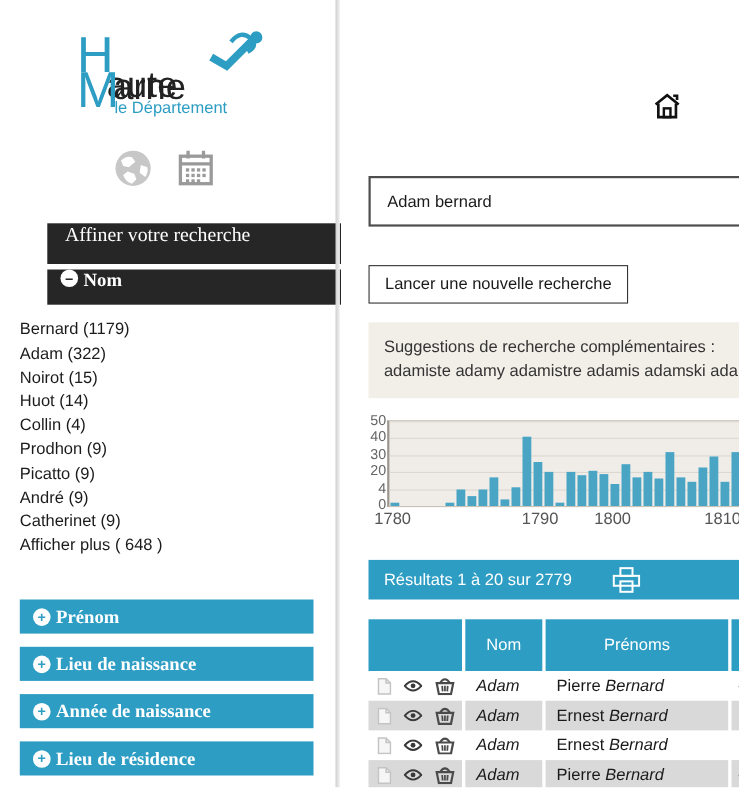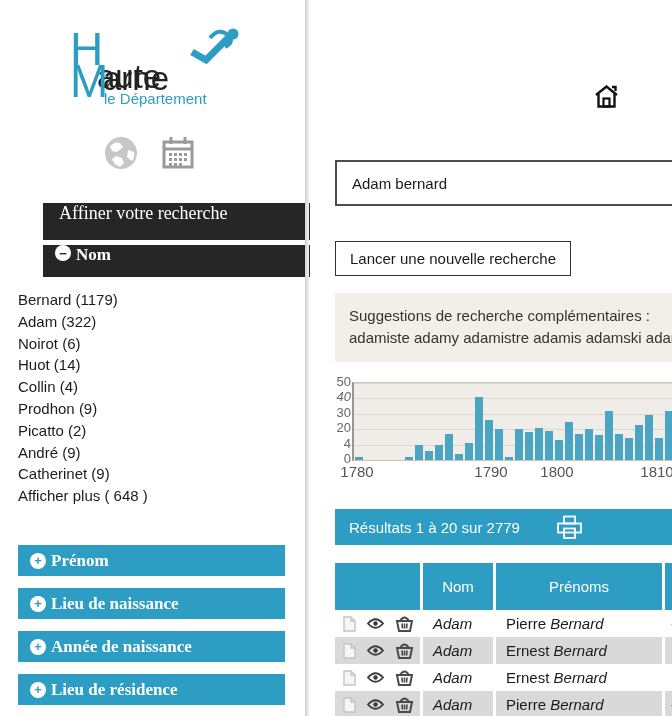--- a/index.html
+++ b/index.html
@@ -131,25 +131,25 @@
     </div>
 
     <div id="nom-head" class="panel-head">
       <span class="toggle-circle">−</span>
       <span>Nom</span>
     </div>
 
     <div id="name-list">
         <div>Bernard (1179)</div>
         <div>Adam (322)</div>
-        <div>Noirot (6)</div>
+        <div>Noirot (15)</div>
         <div>Huot (14)</div>
         <div>Collin (4)</div>
         <div>Prodhon (9)</div>
-        <div>Picatto (2)</div>
+        <div>Picatto (9)</div>
         <div>André (9)</div>
         <div>Catherinet (9)</div>
         <div>Afficher plus ( 648 )</div>
       </div>
 
     <div id="accordions">
         <div class="accordion">
           <span class="toggle-circle">+</span>
           <span>Prénom</span>
         </div>
@@ -220,21 +220,21 @@
           <div class="bar" style="left: 241px; height: 24.64px; background: rgb(74, 165, 197);"></div>
           <div class="bar" style="left: 251px; height: 49.28px; background: rgb(74, 165, 197);"></div>
           <div class="bar" style="left: 261px; height: 26.18px; background: rgb(74, 165, 197);"></div>
           <div class="bar" style="left: 271px; height: 21.56px; background: rgb(74, 165, 197);"></div>
           <div class="bar" style="left: 281px; height: 35.42px; background: rgb(74, 165, 197);"></div>
           <div class="bar" style="left: 291px; height: 44.66px; background: rgb(74, 165, 197);"></div>
           <div class="bar" style="left: 301px; height: 21.56px; background: rgb(74, 165, 197);"></div>
           <div class="bar" style="left: 311px; height: 49.28px; background: rgb(74, 165, 197);"></div>
         </div>
     <span class="ylab" style="left: 0px; top: -2px;">50</span>
-        <span class="ylab" style="left: 0px; top: 13.4px; font-style: italic;">40</span>
+        <span class="ylab" style="left: 0px; top: 13.4px;">40</span>
         <span class="ylab" style="left: 0px; top: 28.8px;">30</span>
         <span class="ylab" style="left: 0px; top: 44.2px;">20</span>
         <span class="ylab" style="left: 0px; top: 59.6px;">4</span>
         <span class="ylab" style="left: 0px; top: 75px;">0</span>
         <span class="xlab" style="left: 0px;">1780</span>
         <span class="xlab" style="left: 100px; margin-left: 34px;">1790</span>
         <span class="xlab" style="left: 200px;">1800</span>
         <span class="xlab" style="left: 300px;">1810</span>
       </div>
 

